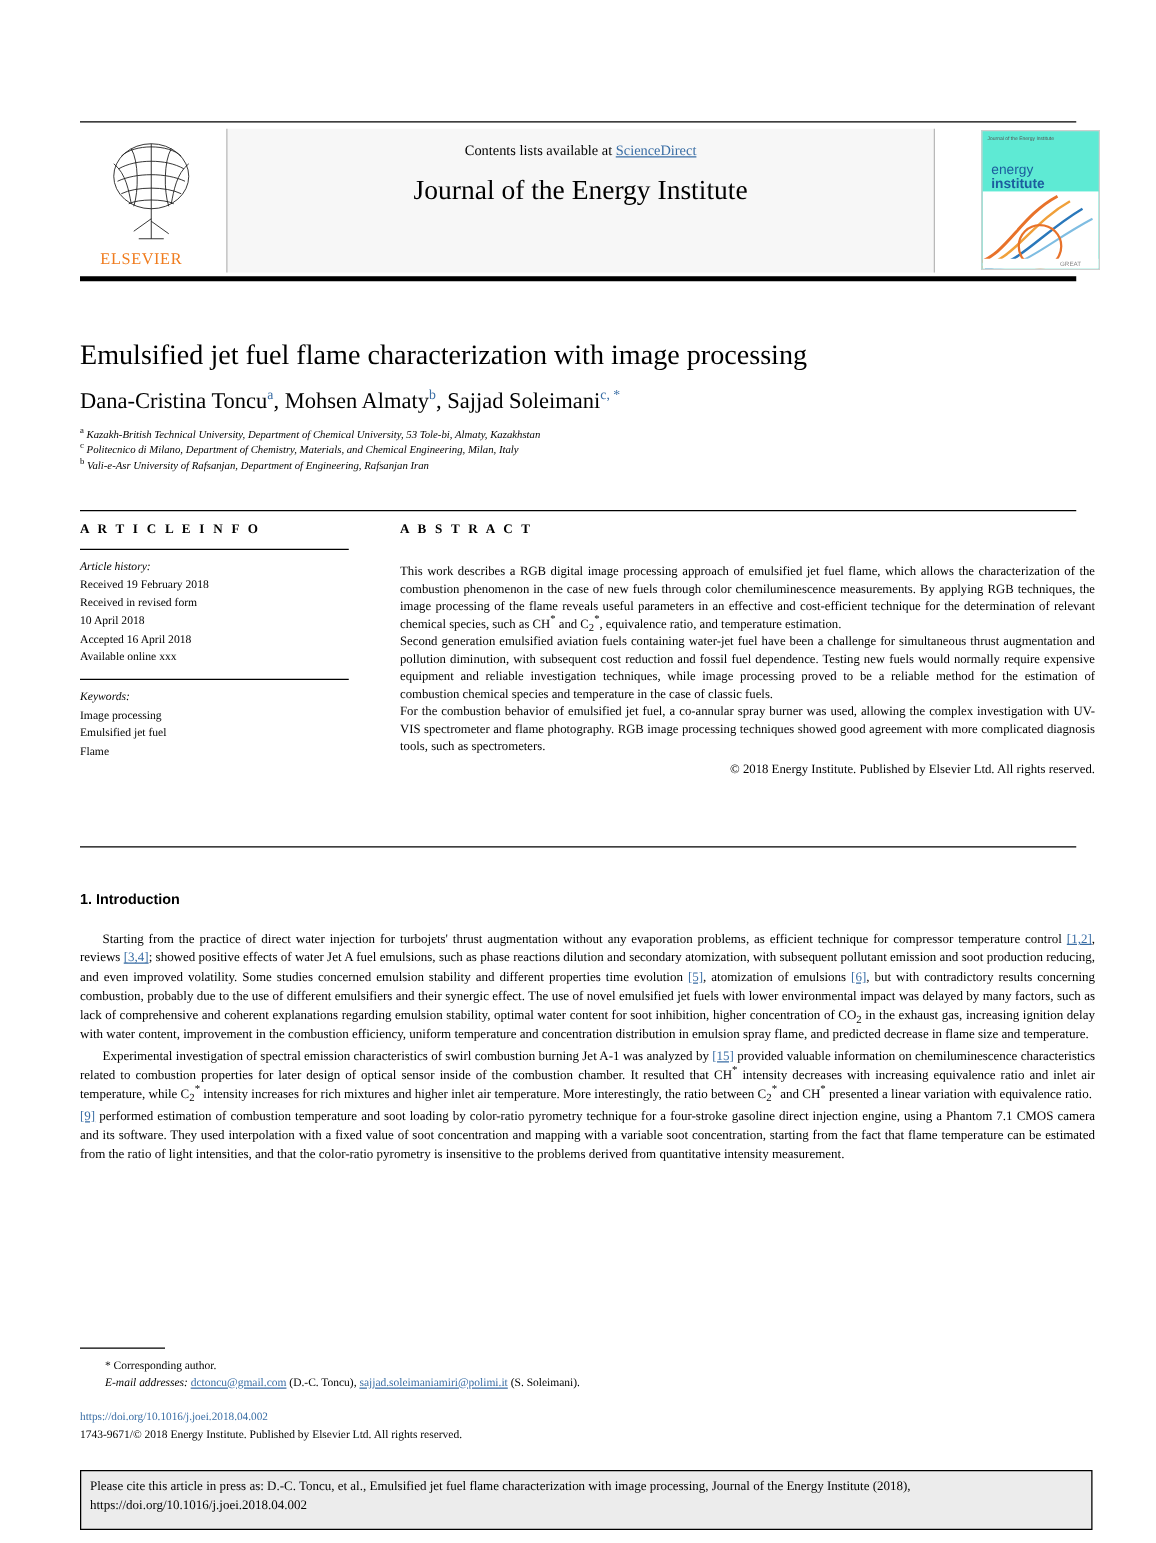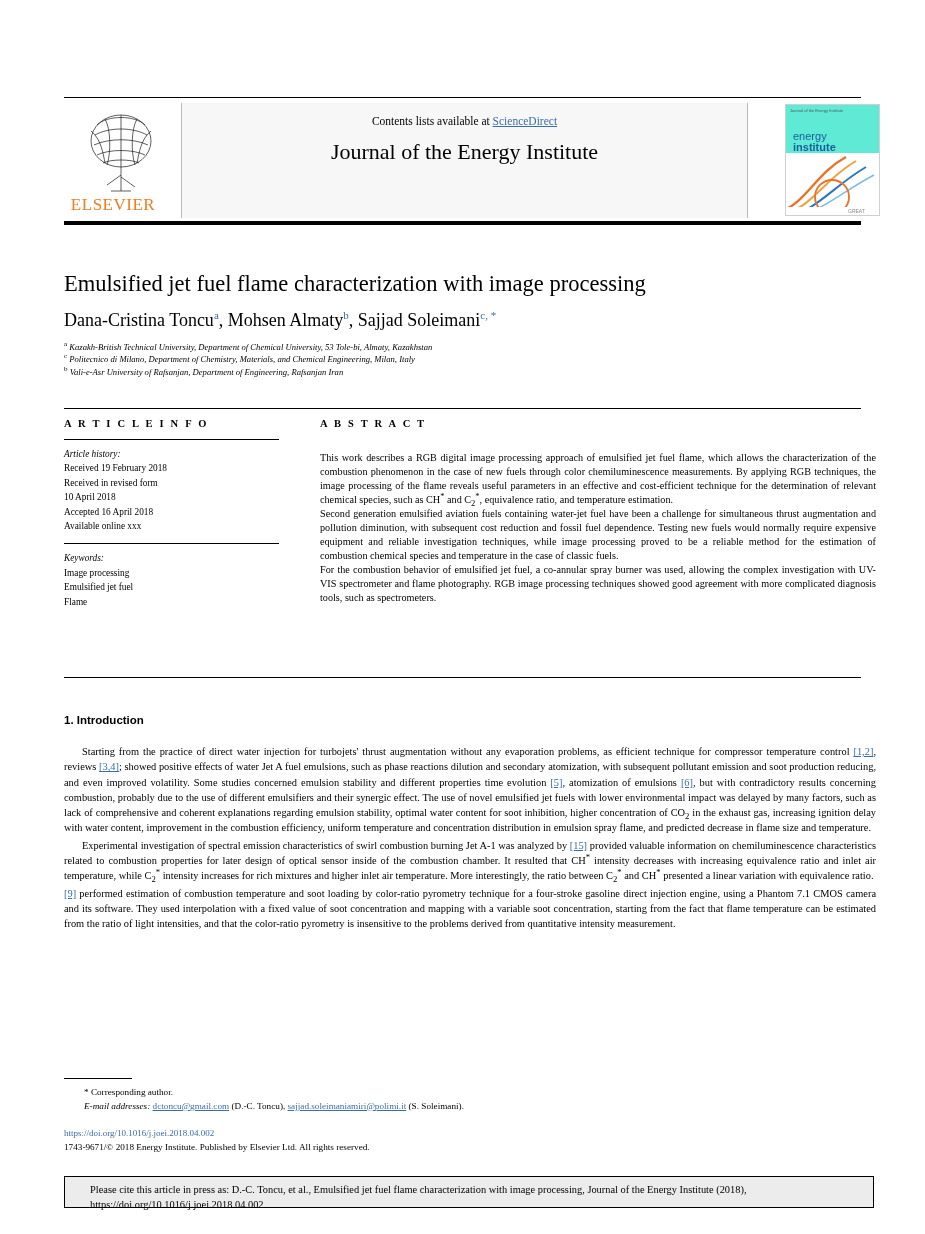--- a/index.html
+++ b/index.html
@@ -68,21 +68,21 @@
   .homepage-line b { font-weight: bold; }
   .homepage-line a { color: #3a6ea5; text-decoration: none; }
 
   
   .elsevier-logo {
     position: absolute; left: 2px; top: 8px; width: 110px; height: 112px;
     text-align: center;
   }
   .elsevier-word {
     font-family: "Liberation Serif", serif;
-    font-size: 17px; color: #f07c1e; letter-spacing: 0.5px;
+    font-size: 13px; color: #f07c1e; letter-spacing: 0.5px;
     position: absolute; bottom: 2px; left: 0; right: 16px; margin-top: 37px;
   }
 
   
   .ei-logo {
     position: absolute; left: 721px; top: 7px; width: 95px; height: 112px;
     border: 1px solid #cfcfcf; background: #5eead4; overflow: hidden;
   }
   .ei-top-text {
     position: absolute; top: 3px; left: 4px; font-size: 4px; color: #555;
@@ -172,23 +172,23 @@
   .footnotes .link { color: #3a6ea5; }
   .doi-line {
     position: absolute; left: 64px; top: 1128px; font-size: 9px; color: #3a6ea5;
   }
   .issn-line {
     position: absolute; left: 64px; top: 1142px; font-size: 9.2px;
   }
 
   
   .cite-box {
-    position: absolute; left: 64px; top: 1176px; width: 810px; height: 32px;
+    position: absolute; left: 64px; top: 1176px; width: 810px; height: 48px;
     border: 1px solid #000; background: #ececec;
-    padding: 6px 25px;
+    padding: 6px 7px;
     font-size: 10.4px; line-height: 1.42;
   }
 
   sup { vertical-align: super; line-height: 0; }
   sub { vertical-align: sub; line-height: 0; }
 </style>
 </head>
 <body>
 
 <div class="page">
@@ -284,20 +284,21 @@
       <div>Flame</div>
     </div>
   </div>
 
   <div class="abstract-col">
     <div class="sec-head">A B S T R A C T</div>
     <div class="abs-body">
       <p>This work describes a RGB digital image processing approach of emulsified jet fuel flame, which allows the characterization of the combustion phenomenon in the case of new fuels through color chemiluminescence measurements. By applying RGB techniques, the image processing of the flame reveals useful parameters in an effective and cost-efficient technique for the determination of relevant chemical species, such as CH<sup>*</sup> and C<sub>2</sub><sup>*</sup>, equivalence ratio, and temperature estimation.</p>
       <p>Second generation emulsified aviation fuels containing water-jet fuel have been a challenge for simultaneous thrust augmentation and pollution diminution, with subsequent cost reduction and fossil fuel dependence. Testing new fuels would normally require expensive equipment and reliable investigation techniques, while image processing proved to be a reliable method for the estimation of combustion chemical species and temperature in the case of classic fuels.</p>
       <p>For the combustion behavior of emulsified jet fuel, a co-annular spray burner was used, allowing the complex investigation with UV-VIS spectrometer and flame photography. RGB image processing techniques showed good agreement with more complicated diagnosis tools, such as spectrometers.</p>
+      <div class="copy-line">© 2018 Energy Institute. Published by Elsevier Ltd. All rights reserved.</div>
     </div>
   </div>
 
   <div class="section-title">1.  Introduction</div>
 
   <div class="body-text">
     <p class="indent">
       <span>Starting from the practice of direct water injection for turbojets' thrust augmentation without any evaporation problems, as efficient technique for compressor temperature control </span><a class="ref" href="#">[1,2]</a><span>, reviews </span><a class="ref" href="#">[3,4]</a><span>; showed positive effects of water Jet A fuel emulsions, such as phase reactions dilution and secondary atomization, with subsequent pollutant emission and soot production reducing, and even improved volatility. Some studies concerned emulsion stability and different properties time evolution </span><a class="ref" href="#">[5]</a><span>, atomization of emulsions </span><a class="ref" href="#">[6]</a><span>, but with contradictory results concerning combustion, probably due to the use of different emulsifiers and their synergic effect. The use of novel emulsified jet fuels with lower environmental impact was delayed by many factors, such as lack of comprehensive and coherent explanations regarding emulsion stability, optimal water content for soot inhibition, higher concentration of CO<sub>2</sub> in the exhaust gas, increasing ignition delay with water content, improvement in the combustion efficiency, uniform temperature and concentration distribution in emulsion spray flame, and predicted decrease in flame size and temperature.</span>
     </p>
     <p class="indent">

